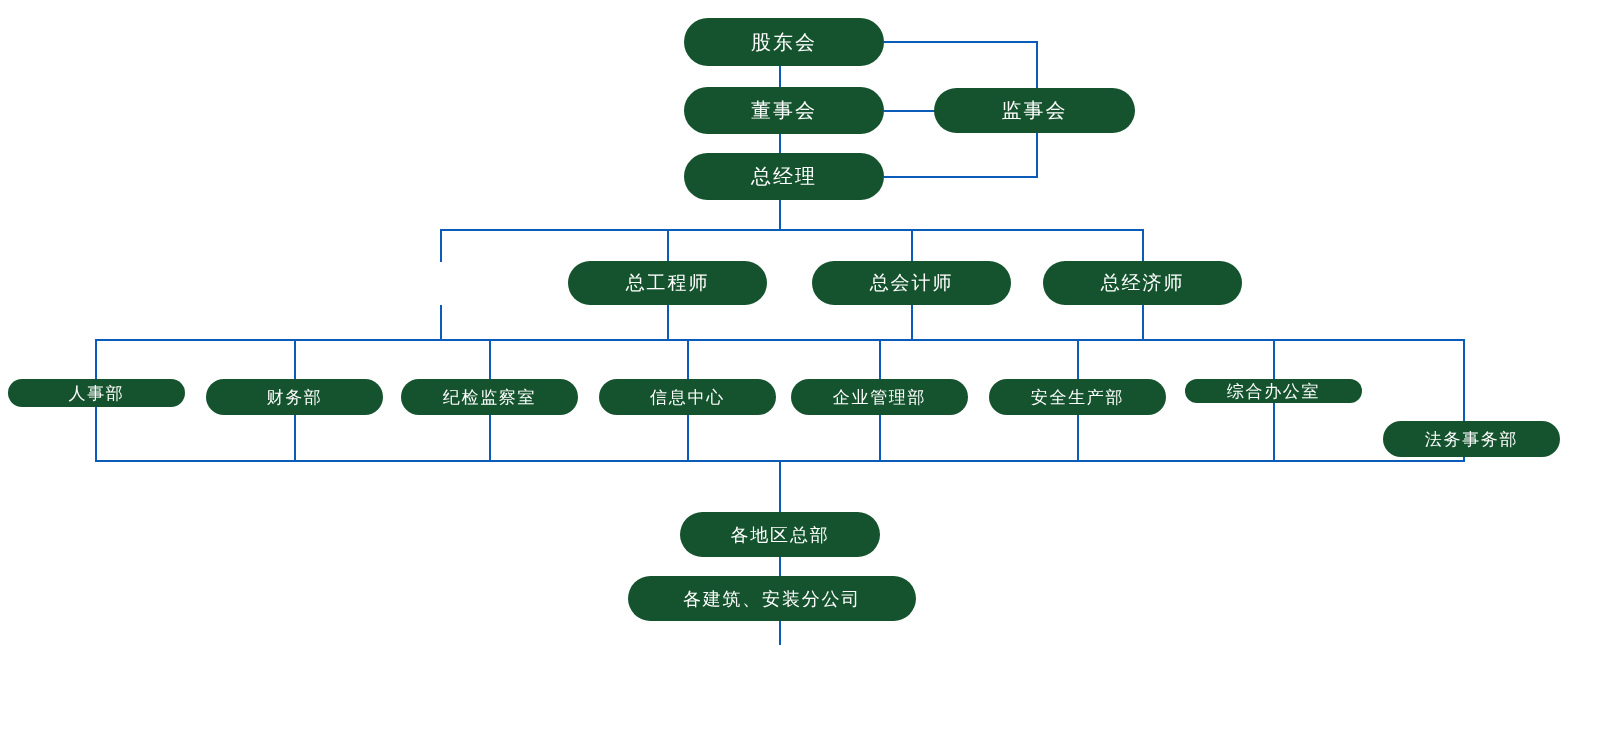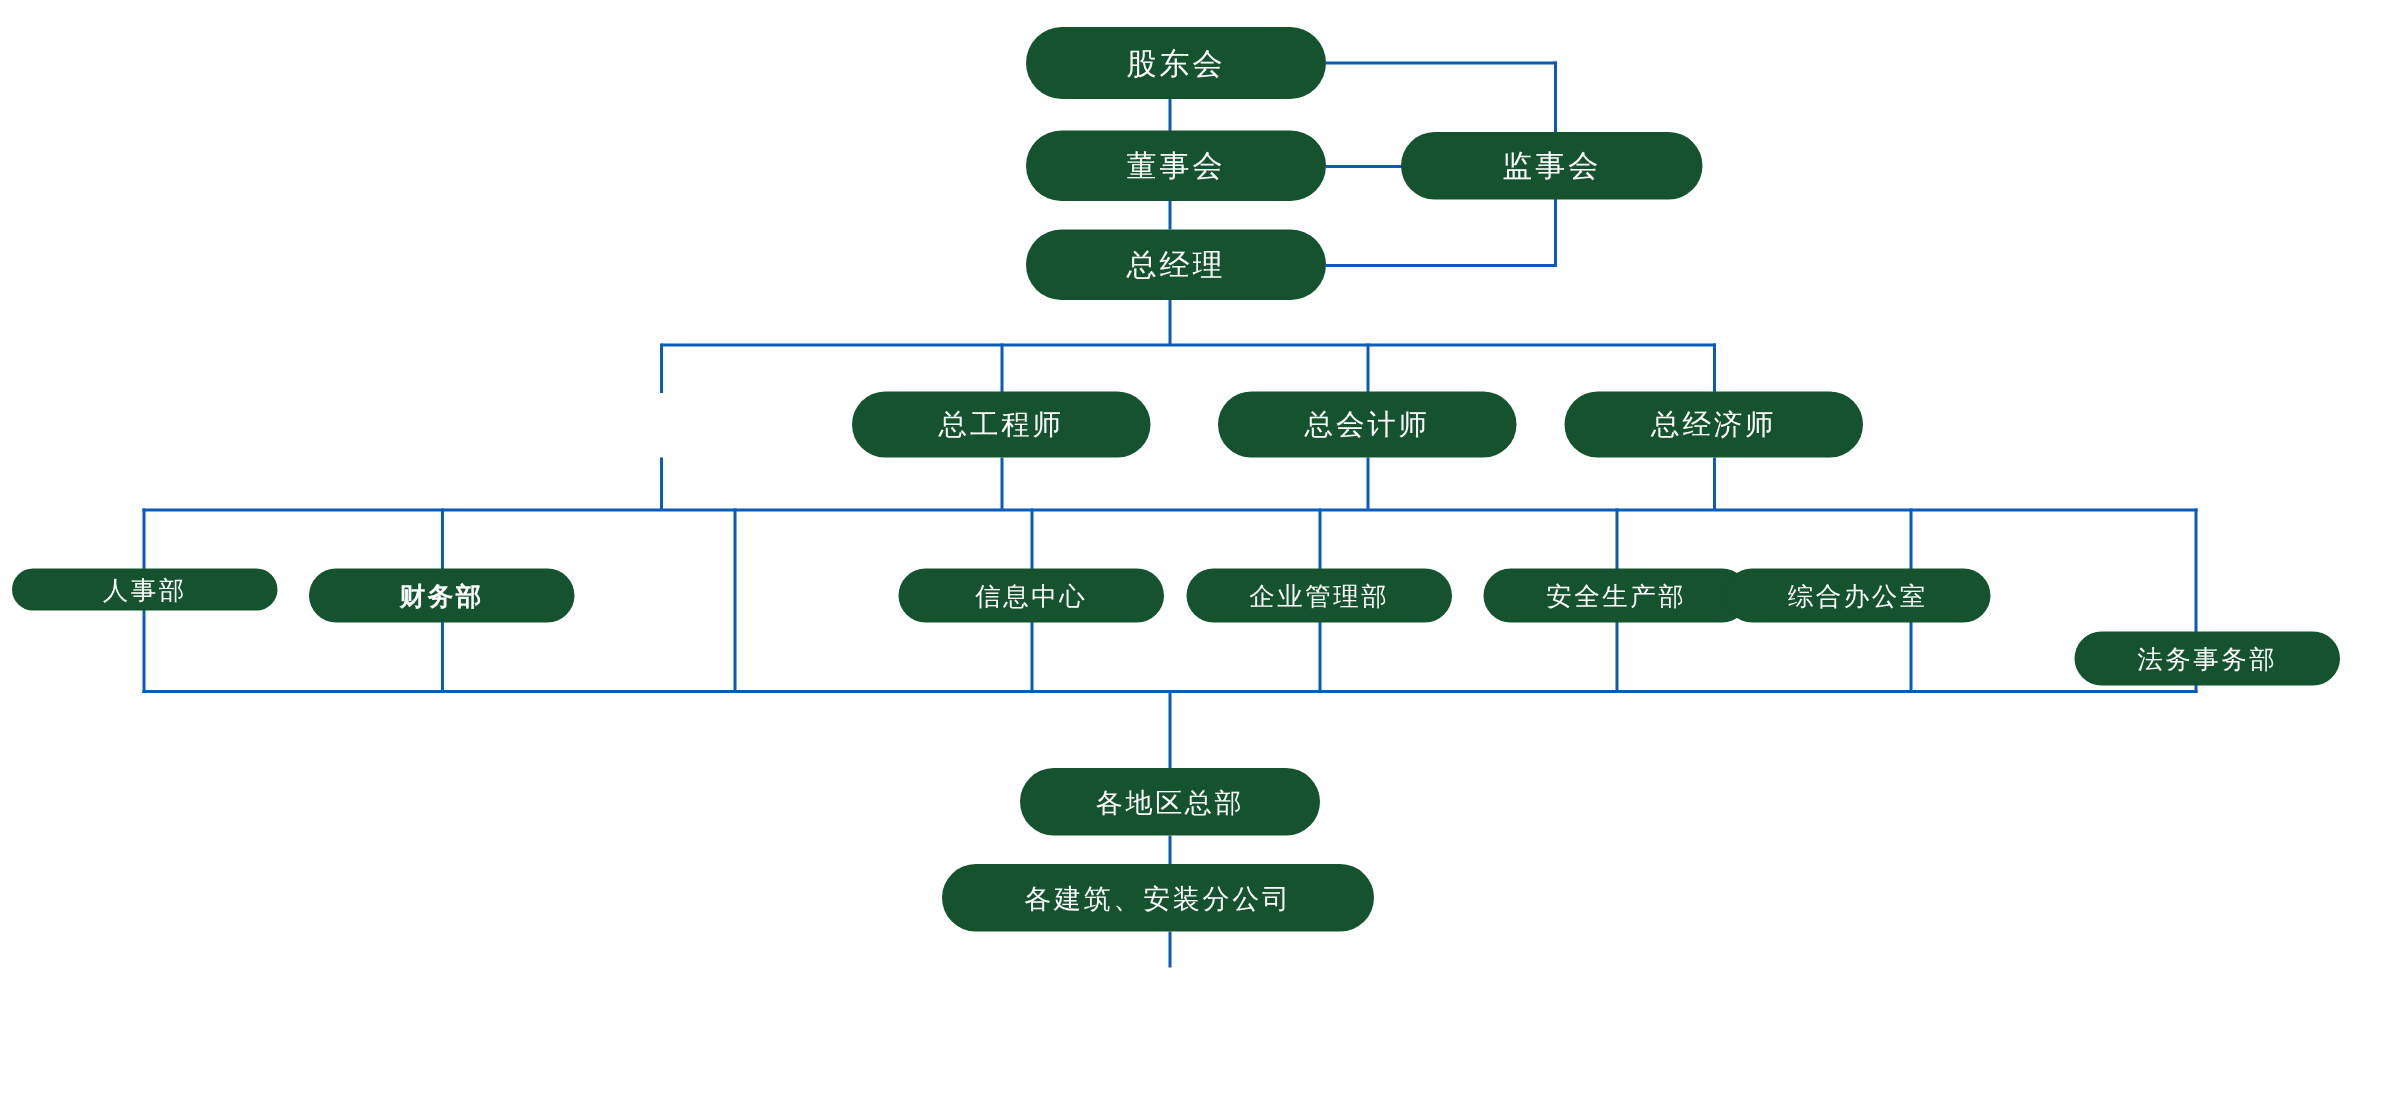--- a/index.html
+++ b/index.html
@@ -103,23 +103,24 @@
 
   <div class="node node-lvl0" style="left:934px; top:88px; width:201px; height:45px;">监事会</div>
 
   <div class="node node-lvl1" style="left:684px; top:153px; width:200px; height:47px;">总经理</div>
 
   <div class="node node-lvl2" style="left:568px; top:261px; width:199px; height:44px;">总工程师</div>
   <div class="node node-lvl2" style="left:812px; top:261px; width:199px; height:44px;">总会计师</div>
   <div class="node node-lvl2" style="left:1043px; top:261px; width:199px; height:44px;">总经济师</div>
 
   <div class="node node-dept" style="left:8px; top:379px; width:177px; height:28px;">人事部</div>
-  <div class="node node-dept" style="left:206px; top:379px; width:177px; height:36px;font-weight:bold;">财务部</div>
+  <div class="node node-dept" style="left:206px; top:379px; width:177px; height:36px;">财务部</div>
+  <div class="node node-dept" style="left:401px; top:379px; width:177px; height:36px;">纪检监察室</div>
   <div class="node node-dept" style="left:599px; top:379px; width:177px; height:36px;">信息中心</div>
   <div class="node node-dept" style="left:791px; top:379px; width:177px; height:36px;">企业管理部</div>
   <div class="node node-dept" style="left:989px; top:379px; width:177px; height:36px;">安全生产部</div>
-  <div class="node node-dept" style="left:1150px; top:379px; width:177px; height:36px;">综合办公室</div>
+  <div class="node node-dept" style="left:1185px; top:379px; width:177px; height:24px;">综合办公室</div>
   <div class="node node-dept" style="left:1383px; top:379px; width:177px; height:36px;margin-top:42px;">法务事务部</div>
 
   <div class="node node-tail" style="left:680px; top:512px; width:200px; height:45px;">各地区总部</div>
   <div class="node node-tail" style="left:628px; top:576px; width:288px; height:45px;">各建筑、安装分公司</div>
 
 </div>
 
 </body></html>

